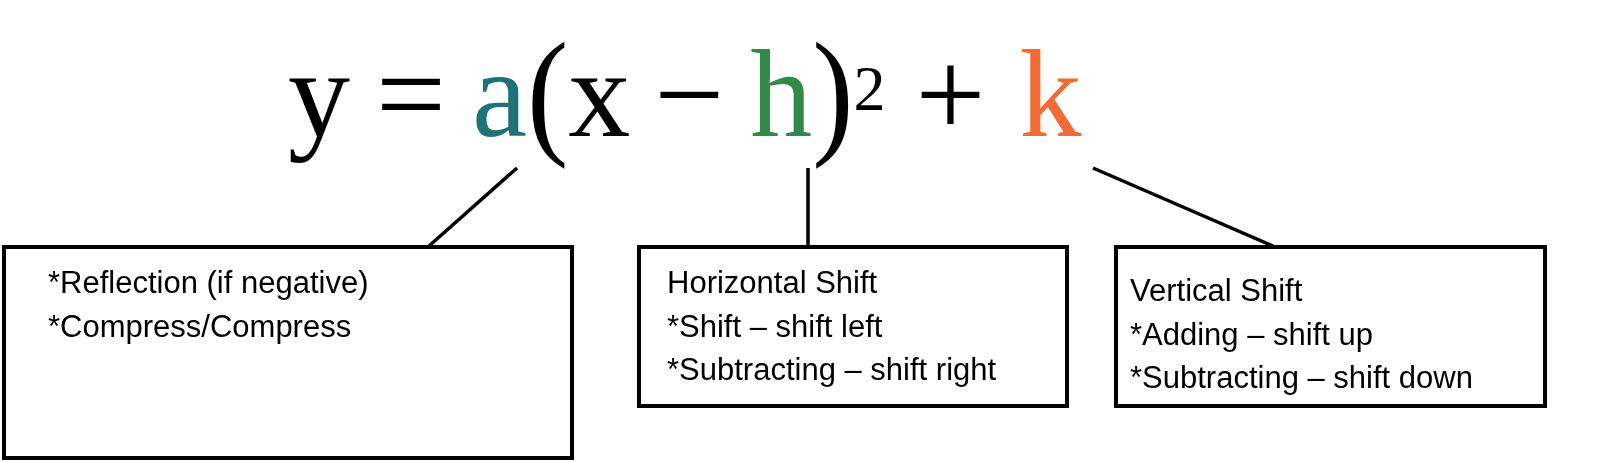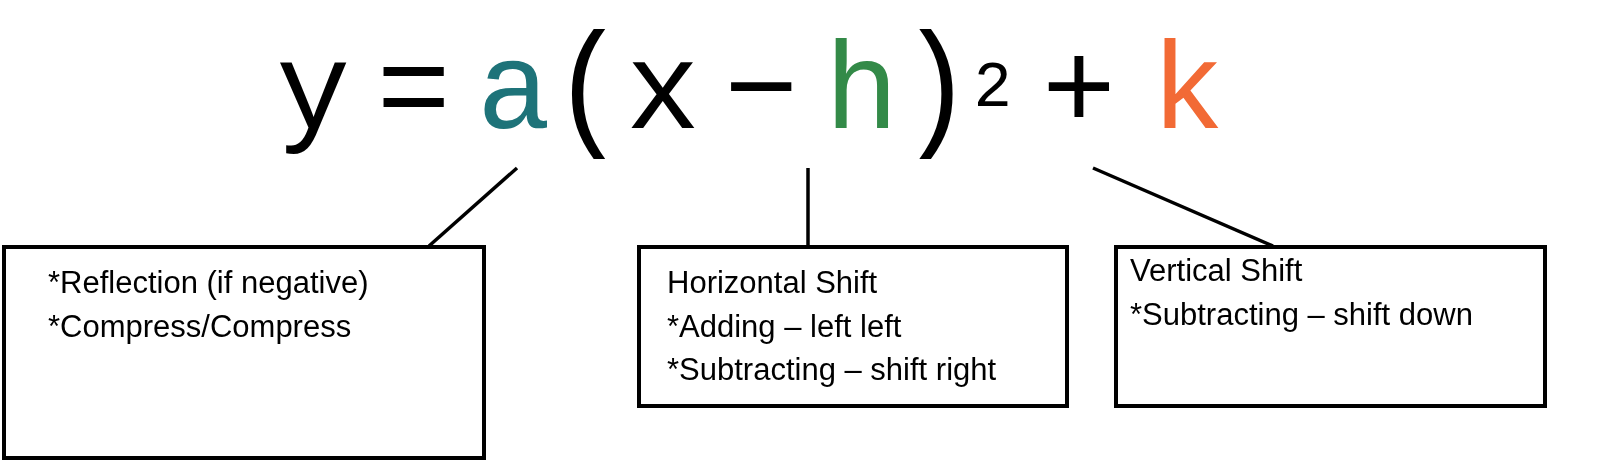--- a/index.html
+++ b/index.html
@@ -10,24 +10,24 @@
     body {
       width: 1602px;
       height: 462px;
       position: relative;
       overflow: hidden;
       font-family: "Liberation Sans", sans-serif;
       color: #000;
     }
     .equation {
       position: absolute;
-      left: 276px;
+      left: 288px;
       top: 20px;
       height: 150px;
-      font-family: Liberation Mono, monospace;
+      font-family: Liberation Serif, serif;
       font-size: 124px;
       line-height: 150px;
       white-space: nowrap;
       letter-spacing: 0;
     }
     .equation span { display: inline-block; }
     .eq-y { margin-right: 26px; }
     .eq-eq { margin-right: 26px; }
     .eq-a { }
     .eq-paren-open { transform: scaleY(1.12); transform-origin: 50% 62%; }
@@ -58,37 +58,37 @@
       box-sizing: border-box;
       border: 4px solid #000;
       background: #fff;
       font-size: 31px;
       line-height: 43.5px;
       white-space: nowrap;
     }
     .box-a {
       left: 2px;
       top: 245px;
-      width: 484px;
+      width: 572px;
       height: 215px;
       padding: 12px 0 0 42px;
     }
     .box-h {
       left: 637px;
       top: 245px;
       width: 432px;
       height: 163px;
       padding: 12px 0 0 26px;
     }
     .box-k {
       left: 1114px;
       top: 245px;
       width: 433px;
       height: 163px;
-      padding: 0 0 0 12px;
+      padding: 20px 0 0 12px;
     }
     .line { display: block; }
     .indent { padding-left: 72px; }
   </style>
 </head>
 <body>
 
 <div class="equation">
   <span class="eq-y">y</span><span class="eq-eq">=</span><span class="eq-a" style="color:#1e7379">a</span><span class="eq-paren-open">(</span><span class="eq-x">x</span><span class="eq-minus">−</span><span class="eq-h" style="color:#338a48">h</span><span class="eq-paren-close">)</span><span class="eq-sup">2</span><span class="eq-plus">+</span><span class="eq-k" style="color:#f26a35">k</span>
 </div>
@@ -99,20 +99,21 @@
   <line x1="1093" y1="168" x2="1273" y2="246" stroke="#000" stroke-width="3.5"></line>
 </svg>
 
 <div class="box box-a">
   <span class="line">*Reflection (if negative)</span>
   <span class="line">*Compress/Compress</span>
 </div>
 
 <div class="box box-h">
   <span class="line">Horizontal Shift</span>
-  <span class="line">*Adding – left left</span>
+  <span class="line">*Shift – shift left</span>
   <span class="line">*Subtracting – shift right</span>
 </div>
 
 <div class="box box-k">
   <span class="line">Vertical Shift</span>
+  <span class="line">*Adding – shift up</span>
   <span class="line">*Subtracting – shift down</span>
 </div>
 
 </body></html>

